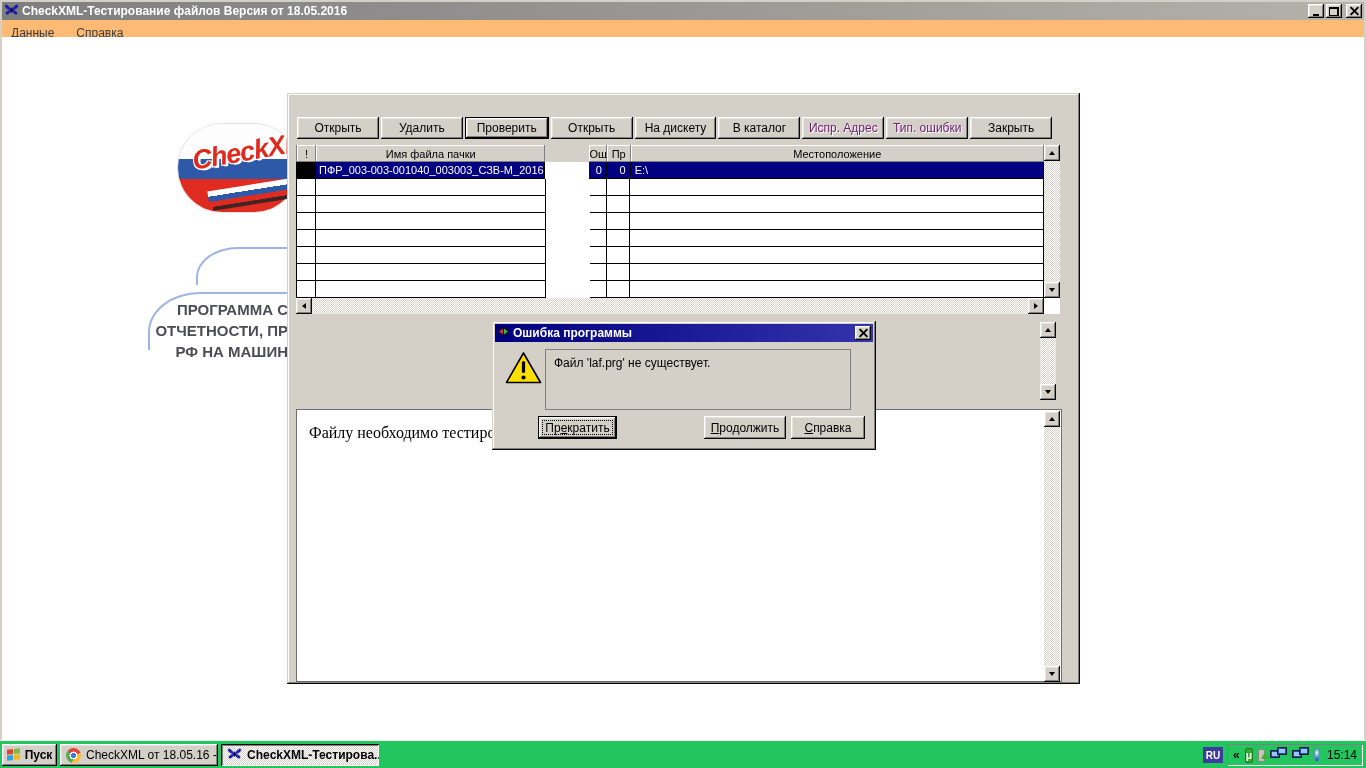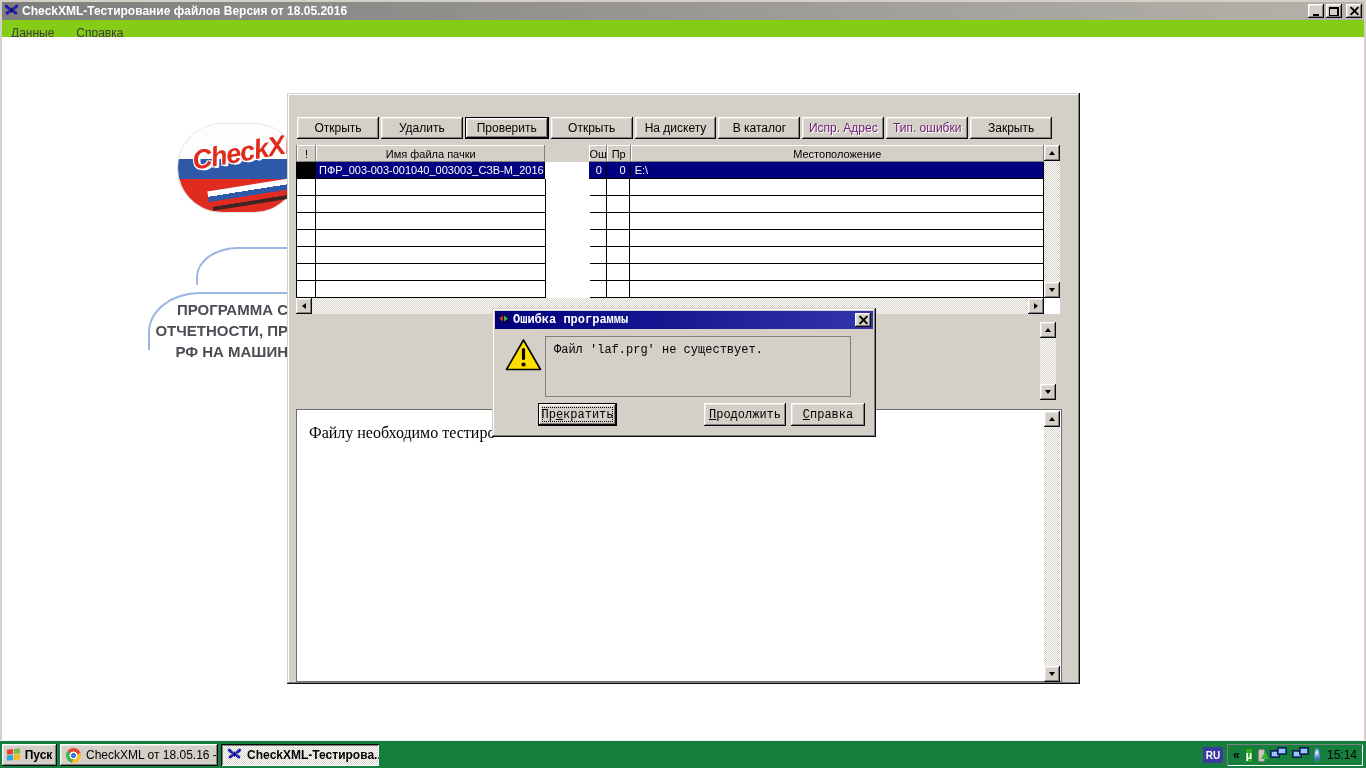--- a/index.html
+++ b/index.html
@@ -35,21 +35,21 @@
   
   .tri-up   { width:0;height:0;border-left:3px solid transparent;border-right:3px solid transparent;border-bottom:4px solid #000; }
   .tri-down { width:0;height:0;border-left:3px solid transparent;border-right:3px solid transparent;border-top:4px solid #000; }
   .tri-left { width:0;height:0;border-top:3px solid transparent;border-bottom:3px solid transparent;border-right:4px solid #000; }
   .tri-right{ width:0;height:0;border-top:3px solid transparent;border-bottom:3px solid transparent;border-left:4px solid #000; }
   .sb-btn { display:flex; align-items:center; justify-content:center; background:#d4d0c8;
             box-shadow: inset -1px -1px #0a0a0a, inset 1px 1px #fff, inset -2px -2px #808080, inset 2px 2px #e6e3de; }
 
   
   .main-titlebar { left:2px; top:2px; right:2px; }
-  .menubar { position:absolute; left:2px; top:20px; right:2px; height:25px; background:#84cc16; display:flex; align-items:center; gap:22px; padding-left:9px; color:#3d3d3d; }
+  .menubar { position:absolute; left:2px; top:20px; right:2px; height:25px; background:#fdba74; display:flex; align-items:center; gap:22px; padding-left:9px; color:#3d3d3d; }
   .menu-item { cursor:default; }
   .client-bg { position:absolute; left:2px; top:37px; right:2px; bottom:28px; background:#fff; }
 
   
   .logo { position:absolute; left:178px; top:124px; width:120px; height:88px; border-radius:44px; overflow:hidden; z-index:1;
           background:linear-gradient(180deg,#fdfdfd 0 40%, #2d59a8 40% 62%, #df2b20 62% 100%); box-shadow:0 0 0 1px #e2e2e2; }
   .logo-text { position:absolute; left:14px; top:12px; font-size:27px; font-weight:bold; font-style:italic; color:#e02a1e; transform:rotate(-10deg); letter-spacing:-1px;
           text-shadow:-1px -1px 0 #fff, 1px -1px 0 #fff, -1px 1px 0 #fff, 1px 1px 0 #fff, 2px 2px 0 #fff; }
   .logo-ribbon { position:absolute; left:208px; top:184px; width:94px; height:16px; transform:rotate(-9deg); z-index:1;
           background:linear-gradient(180deg,#fff 0 34%, #2d59a8 34% 67%, #df2b20 67%); box-shadow:3px 4px 0 rgba(35,35,35,.85); }
@@ -88,33 +88,33 @@
   .hscroll .track { flex:1; }
   .scroll-corner { position:absolute; left:757px; top:205px; width:16px; height:16px; background:#fff; }
 
   .bottom-panel { position:absolute; left:9px; top:316px; width:766px; height:273px; background:#fff; border:1px solid #6e6e6e; }
   .bp-text { position:absolute; left:12px; top:14px; font-family:"Liberation Serif", serif; font-size:16px; color:#000; }
   .bp-vscroll { right:1px; top:1px; height:271px; position:absolute; display:flex; flex-direction:column; width:16px; }
   .bp-vscroll .sb-btn { width:16px; height:16px; }
   .bp-vscroll .track { flex:1; }
 
   
-  .dialog { position:absolute; left:492px; top:308px; width:384px; height:129px; z-index:3;font-family:Liberation Mono, monospace; }
+  .dialog { position:absolute; left:492px; top:321px; width:384px; height:129px; z-index:3; }
   .dlg-titlebar { left:3px; top:3px; right:3px; }
   .warn-icon { position:absolute; left:13px; top:30px; }
   .msgbox { position:absolute; left:53px; top:28px; width:306px; height:61px; border:1px solid #808080; padding:6px 8px; font-size:12px; background:#d4d0c8; }
   .dlg-btn { position:absolute; top:95px; height:23px; display:flex; align-items:center; justify-content:center; font-size:12px; cursor:default; }
   .dlg-btn.default { border:1px solid #000; outline:1px dotted #000; outline-offset:-5px; }
   .dlg-btn .key { text-decoration:underline; }
   .b-abort { left:46px; width:79px; }
   .b-continue { left:212px; width:82px; }
   .b-help { left:299px; width:74px; }
 
   
-  .taskbar { position:absolute; left:0; top:740px; width:1366px; height:28px; background:#15803d; border-top:1px solid #eeeeea; z-index:10; }
+  .taskbar { position:absolute; left:0; top:740px; width:1366px; height:28px; background:#22c55e; border-top:1px solid #eeeeea; z-index:10; }
   .start-btn { position:absolute; left:2px; top:3px; width:55px; height:22px; display:flex; align-items:center; justify-content:center; gap:4px; font-weight:bold; }
   .flag-icon { width:14px; height:12px; display:grid; grid-template-columns:6px 6px; grid-template-rows:5px 5px; gap:1px; transform:skewY(-6deg); }
   .flag-icon i:nth-child(1){background:#e4442a;} .flag-icon i:nth-child(2){background:#7fbb42;}
   .flag-icon i:nth-child(3){background:#2aa3e8;} .flag-icon i:nth-child(4){background:#f5b916;}
   .task-btn { position:absolute; top:3px; width:158px; height:22px; display:flex; align-items:center; gap:5px; padding:0 6px; overflow:hidden; white-space:nowrap; }
   .task-btn.active { font-weight:bold; box-shadow: inset 1px 1px #0a0a0a, inset -1px -1px #fff, inset 2px 2px #808080, inset -2px -2px #e6e3de;
                      background-color:#fff; background-image: conic-gradient(#d6d2ca 25%, transparent 0 50%, #d6d2ca 0 75%, transparent 0); background-size:2px 2px; }
   .chrome-icon { width:15px; height:15px; border-radius:50%; flex:0 0 15px;
        background: radial-gradient(circle, #3b78e7 0 2.6px, #fff 2.6px 4px, transparent 4px),
                    conic-gradient(from -50deg, #ea4335 0 120deg, #fbc02d 120deg 240deg, #4caf50 240deg 360deg); }

